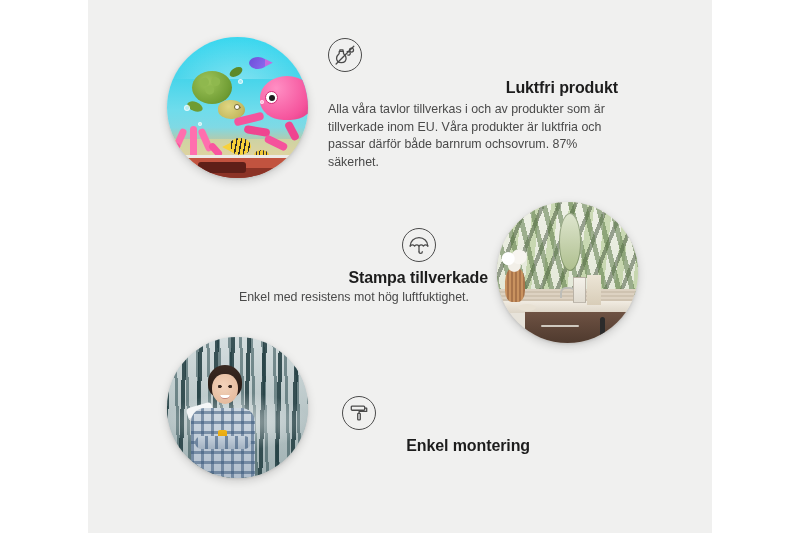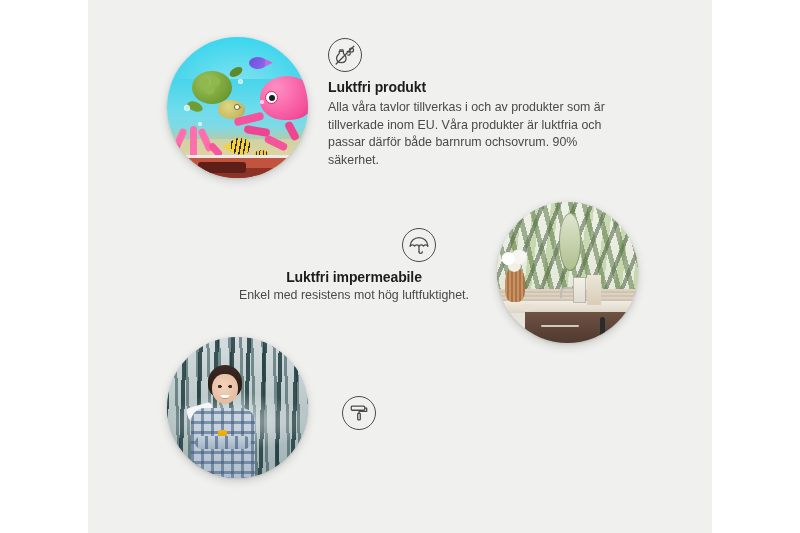--- a/index.html
+++ b/index.html
@@ -297,24 +297,25 @@
   .feature { position: absolute; }
 
   .icon-circle {
     width: 34px; height: 34px;
     border: 1.6px solid #4b4b4b;
     border-radius: 50%;
     display: flex; align-items: center; justify-content: center;
   }
 
   .feature-title {
-    font-size: 14px;
+    font-size: 16px;
     font-weight: bold;
     color: #1d1d1d;
     letter-spacing: -0.1px;
+    text-align: right;
   }
   .feature-desc {
     font-size: 12.4px;
     line-height: 1.42;
     color: #4a4a4a;
   }
 
   
   #feature-odorless { left: 328px; top: 38px; width: 290px; }
   #feature-odorless .icon-circle { margin-bottom: 7px; }
@@ -397,43 +398,44 @@
     <div class="icon-circle">
       <svg width="22" height="22" viewBox="0 0 24 24" fill="none" stroke="#4b4b4b" stroke-width="1.4" stroke-linecap="round" stroke-linejoin="round">
         <path d="M8 20.2c3.1 0 5.2-2 5.2-4.7 0-2.1-1.3-3.4-2.2-4.3-.5-.5-.7-.9-.7-1.5V8.1h-4.6v1.6c0 .6-.2 1-.7 1.5-1 .9-2.2 2.2-2.2 4.3 0 2.7 2.1 4.7 5.2 4.7z"></path>
         <path d="M6.4 8.1V6.3h3.4v1.8"></path>
         <path d="M14.4 8.3c1.3-.6 2.4-.2 3 .7.7 1 .4 2.3-.5 2.9-.6.4-1.3.4-1.9.1"></path>
         <circle cx="19.1" cy="6.6" r="2.2"></circle>
         <path d="M2.3 21.8 21.6 2.4"></path>
       </svg>
     </div>
     <div class="feature-title">Luktfri produkt</div>
-    <div class="feature-desc">Alla våra tavlor tillverkas i och av produkter som är tillverkade inom EU. Våra produkter är luktfria och passar därför både barnrum ochsovrum. 90% säkerhet.</div>
+    <div class="feature-desc">Alla våra tavlor tillverkas i och av produkter som är tillverkade inom EU. Våra produkter är luktfria och passar därför både barnrum ochsovrum. 87% säkerhet.</div>
   </div>
 
   <div class="feature" id="feature-waterproof">
     <div class="icon-wrap">
       <div class="icon-circle">
         <svg width="22" height="22" viewBox="0 0 24 24" fill="none" stroke="#4b4b4b" stroke-width="1.4" stroke-linecap="round" stroke-linejoin="round">
           <path d="M2.4 13.1C2.4 7.9 6.7 4 12 4s9.6 3.9 9.6 9.1"></path>
           <path d="M2.4 13.1c1.6-1.6 3.2-1.6 4.8 0 1.6-1.6 3.2-1.6 4.8 0 1.6-1.6 3.2-1.6 4.8 0 1.6-1.6 3.2-1.6 4.8 0"></path>
           <path d="M12 13.1v6.3"></path>
           <path d="M12 19.4c0 1 .8 1.7 1.8 1.7s1.8-.8 1.8-1.8"></path>
         </svg>
       </div>
     </div>
-    <div class="feature-title">Luktfri impermeabile</div>
+    <div class="feature-title">Stampa tillverkade</div>
     <div class="feature-desc">Enkel med resistens mot hög luftfuktighet.</div>
   </div>
 
   <div class="feature" id="feature-easy-install">
     <div class="icon-wrap">
       <div class="icon-circle">
         <svg width="22" height="22" viewBox="0 0 24 24" fill="none" stroke="#4b4b4b" stroke-width="1.4" stroke-linecap="round" stroke-linejoin="round">
           <rect x="3.6" y="4.4" width="14.6" height="4.6" rx="1.1"></rect>
           <path d="M18.2 6.7h2.2v3.6h-8.3v2.1"></path>
           <rect x="10.6" y="12.4" width="2.8" height="7.2" rx="0.8"></rect>
         </svg>
       </div>
     </div>
+    <div class="feature-title">Enkel montering</div>
   </div>
 
 </div>
 
 </body></html>

